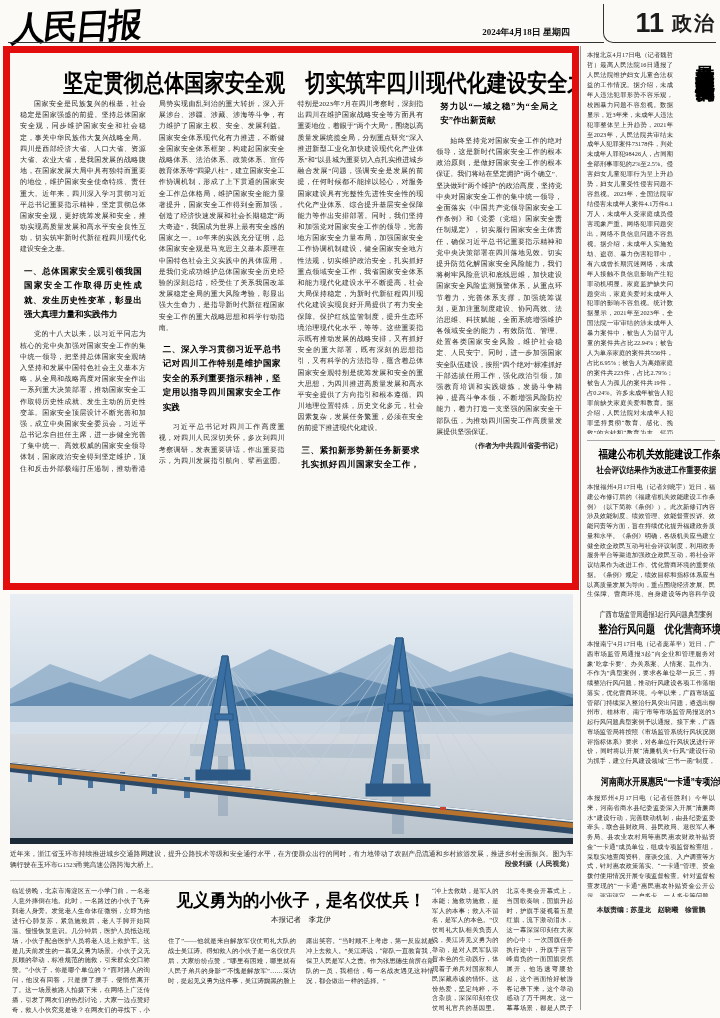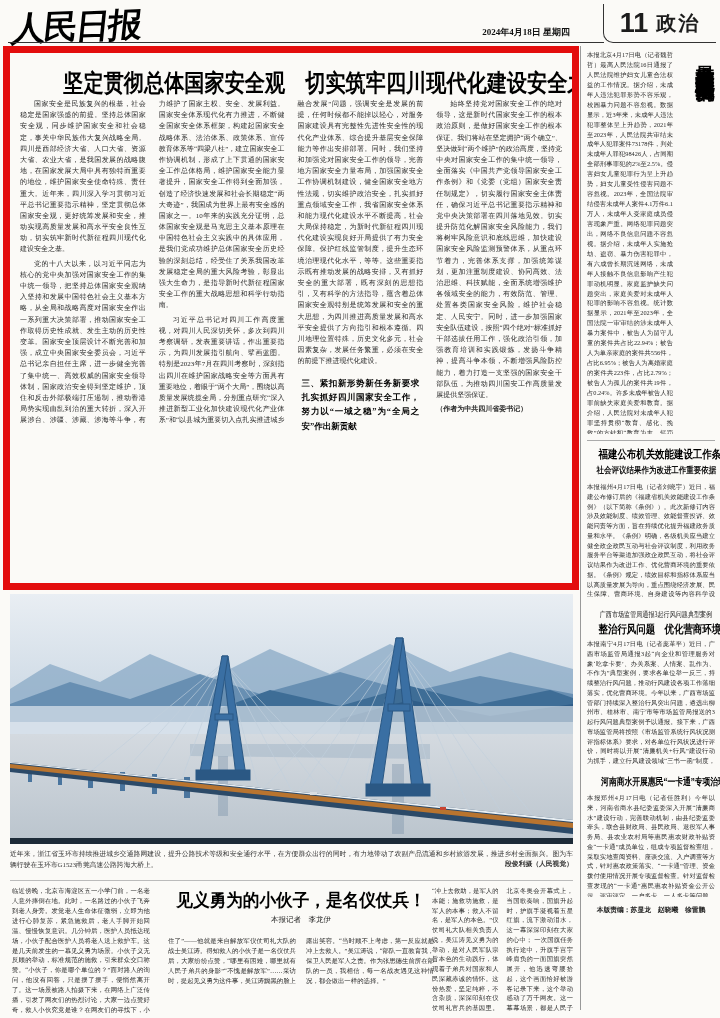--- a/index.html
+++ b/index.html
@@ -11,21 +11,21 @@
   
   .masthead{
     position:absolute;left:12px;top:4px;font-size:34px;font-weight:900;
     transform:skewX(-8deg) rotate(-2deg);letter-spacing:-2px;color:#000;
     font-family:"DejaVu Serif",serif;
   }
   .header-date{position:absolute;right:150px;top:26px;font-size:9px;font-weight:bold;color:#111;}
   .page-tab{
     position:absolute;right:4px;top:4px;width:112px;height:38px;
     border-left:1.5px solid #333;border-bottom:1.5px solid #333;border-radius:0 0 0 10px;
-    display:flex;align-items:center;justify-content:center;gap:8px;
+    display:flex;align-items:center;justify-content:flex-end;gap:8px;
   }
   .page-num{font-size:27px;font-weight:900;font-family:"Liberation Sans",sans-serif;}
   .page-sec{font-size:20px;font-weight:900;letter-spacing:2px;}
   .header-rule{position:absolute;left:8px;top:42px;width:596px;border-top:1.5px solid #333;}
   
   .red-box{
     position:absolute;left:3px;top:46px;width:576px;height:544px;
     border:7px solid #e30d0d;box-sizing:border-box;background:transparent;
     padding:6px 10px 4px 10px;overflow:hidden;
   }
@@ -36,21 +36,21 @@
   .main-byline{text-align:center;font-size:9px;font-weight:bold;margin:10px 0 8px 0;}
   .main-body{
     column-count:4;column-gap:13px;height:438px;overflow:hidden;
     font-size:7px;line-height:1.6;text-align:justify;color:#2a2a2a;
   }
   .main-body p{margin:0 0 3px 0;text-indent:14px;font-family:Liberation Serif, serif;}
   .main-body h4{
     font-size:8.5px;font-weight:900;margin:8px 4px 8px 4px;line-height:1.7;
     text-align:justify;color:#000;text-indent:0;
   }
-  .author-note{text-align:left;font-weight:bold;text-indent:0 !important;}
+  .author-note{text-align:right;font-weight:bold;text-indent:0 !important;}
   
   .photo-wrap{position:absolute;left:10px;top:594px;width:563px;height:250px;background:#9db2c4;}
   .photo-wrap svg{display:block;}
   .caption-wrap{position:absolute;left:10px;top:849px;width:563px;}
   .caption-text{font-size:6.8px;line-height:1.6;text-align:justify;margin:0;color:#333;}
   .caption-credit{
     position:absolute;right:0;top:10px;background:#fbfaf7;padding-left:5px;
     font-size:6.8px;font-weight:bold;color:#333;
   }
   .bottom-rule{position:absolute;left:10px;top:880px;width:563px;border-top:1px solid #bbb;}
@@ -113,21 +113,23 @@
 <div class="page-tab">
   <span class="page-num">11</span>
   <span class="page-sec">政治</span>
 </div>
 <div class="header-rule"></div>
 
 <div class="red-box">
   <div class="main-headline">坚定贯彻总体国家安全观　切实筑牢四川现代化建设安全之基</div>
   <div class="main-body">
     <p>国家安全是民族复兴的根基，社会稳定是国家强盛的前提。坚持总体国家安全观，同步维护国家安全和社会稳定，事关中华民族伟大复兴战略全局。四川是西部经济大省、人口大省、资源大省、农业大省，是我国发展的战略腹地，在国家发展大局中具有独特而重要的地位，维护国家安全使命特殊、责任重大。近年来，四川深入学习贯彻习近平总书记重要指示精神，坚定贯彻总体国家安全观，更好统筹发展和安全，推动实现高质量发展和高水平安全良性互动，切实筑牢新时代新征程四川现代化建设安全之基。</p>
+    <h4>一、总体国家安全观引领我国国家安全工作取得历史性成就、发生历史性变革，彰显出强大真理力量和实践伟力</h4>
     <p>党的十八大以来，以习近平同志为核心的党中央加强对国家安全工作的集中统一领导，把坚持总体国家安全观纳入坚持和发展中国特色社会主义基本方略，从全局和战略高度对国家安全作出一系列重大决策部署，推动国家安全工作取得历史性成就、发生主动的历史性变革。国家安全顶层设计不断完善和加强，成立中央国家安全委员会，习近平总书记亲自担任主席，进一步健全完善了集中统一、高效权威的国家安全领导体制，国家政治安全得到坚定维护，顶住和反击外部极端打压遏制，推动香港局势实现由乱到治的重大转折，深入开展涉台、涉疆、涉藏、涉海等斗争，有力维护了国家主权、安全、发展利益。国家安全体系现代化有力推进，不断健全国家安全体系框架，构建起国家安全战略体系、法治体系、政策体系、宣传教育体系等“四梁八柱”，建立国家安全工作协调机制，形成了上下贯通的国家安全工作总体格局，维护国家安全能力显著提升，国家安全工作得到全面加强，创造了经济快速发展和社会长期稳定“两大奇迹”，我国成为世界上最有安全感的国家之一。10年来的实践充分证明，总体国家安全观是马克思主义基本原理在中国特色社会主义实践中的具体应用，是我们党成功维护总体国家安全历史经验的深刻总结，经受住了关系我国改革发展稳定全局的重大风险考验，彰显出强大生命力，是指导新时代新征程国家安全工作的重大战略思想和科学行动指南。</p>
+    <h4>二、深入学习贯彻习近平总书记对四川工作特别是维护国家安全的系列重要指示精神，坚定用以指导四川国家安全工作实践</h4>
     <p>习近平总书记对四川工作高度重视，对四川人民深切关怀，多次到四川考察调研，发表重要讲话，作出重要指示，为四川发展指引航向、擘画蓝图。特别是2023年7月在四川考察时，深刻指出四川在维护国家战略安全等方面具有重要地位，着眼于“两个大局”，围绕以高质量发展统揽全局，分别重点研究“深入推进新型工业化加快建设现代化产业体系”和“以县城为重要切入点扎实推进城乡融合发展”问题，强调安全是发展的前提，任何时候都不能掉以轻心，对服务国家建设具有完整性先进性安全性的现代化产业体系、综合提升基层安全保障能力等作出安排部署。同时，我们坚持和加强党对国家安全工作的领导，完善地方国家安全力量布局，加强国家安全工作协调机制建设，健全国家安全地方性法规，切实维护政治安全，扎实抓好重点领域安全工作，我省国家安全体系和能力现代化建设水平不断提高，社会大局保持稳定，为新时代新征程四川现代化建设实现良好开局提供了有力安全保障。保护红线监管制度，提升生态环境治理现代化水平，等等。这些重要指示既有推动发展的战略安排，又有抓好安全的重大部署，既有深刻的思想指引，又有科学的方法指导，蕴含着总体国家安全观特别是统筹发展和安全的重大思想，为四川推进高质量发展和高水平安全提供了方向指引和根本遵循。四川地理位置特殊，历史文化多元，社会因素复杂，发展任务繁重，必须在安全的前提下推进现代化建设。</p>
     <h4>三、紧扣新形势新任务新要求扎实抓好四川国家安全工作，努力以“一域之稳”为“全局之安”作出新贡献</h4>
     <p>始终坚持党对国家安全工作的绝对领导，这是新时代国家安全工作的根本政治原则，是做好国家安全工作的根本保证。我们将站在坚定拥护“两个确立”、坚决做到“两个维护”的政治高度，坚持党中央对国家安全工作的集中统一领导，全面落实《中国共产党领导国家安全工作条例》和《党委（党组）国家安全责任制规定》，切实履行国家安全主体责任，确保习近平总书记重要指示精神和党中央决策部署在四川落地见效。切实提升防范化解国家安全风险能力，我们将树牢风险意识和底线思维，加快建设国家安全风险监测预警体系，从重点环节着力，完善体系支撑，加强统筹谋划，更加注重制度建设、协同高效、法治思维、科技赋能，全面系统增强维护各领域安全的能力，有效防范、管理、处置各类国家安全风险，维护社会稳定、人民安宁。同时，进一步加强国家安全队伍建设，按照“四个绝对”标准抓好干部选拔任用工作，强化政治引领，加强教育培训和实践锻炼，发扬斗争精神，提高斗争本领，不断增强风险防控能力，着力打造一支坚强的国家安全干部队伍，为推动四川国安工作高质量发展提供坚强保证。</p>
     <p class="author-note">（作者为中共四川省委书记）</p>
   </div>
 </div>
 
 <div class="photo-wrap">
   <svg width="563" height="250" viewBox="0 0 563 250" xmlns="http://www.w3.org/2000/svg">
     <defs>

